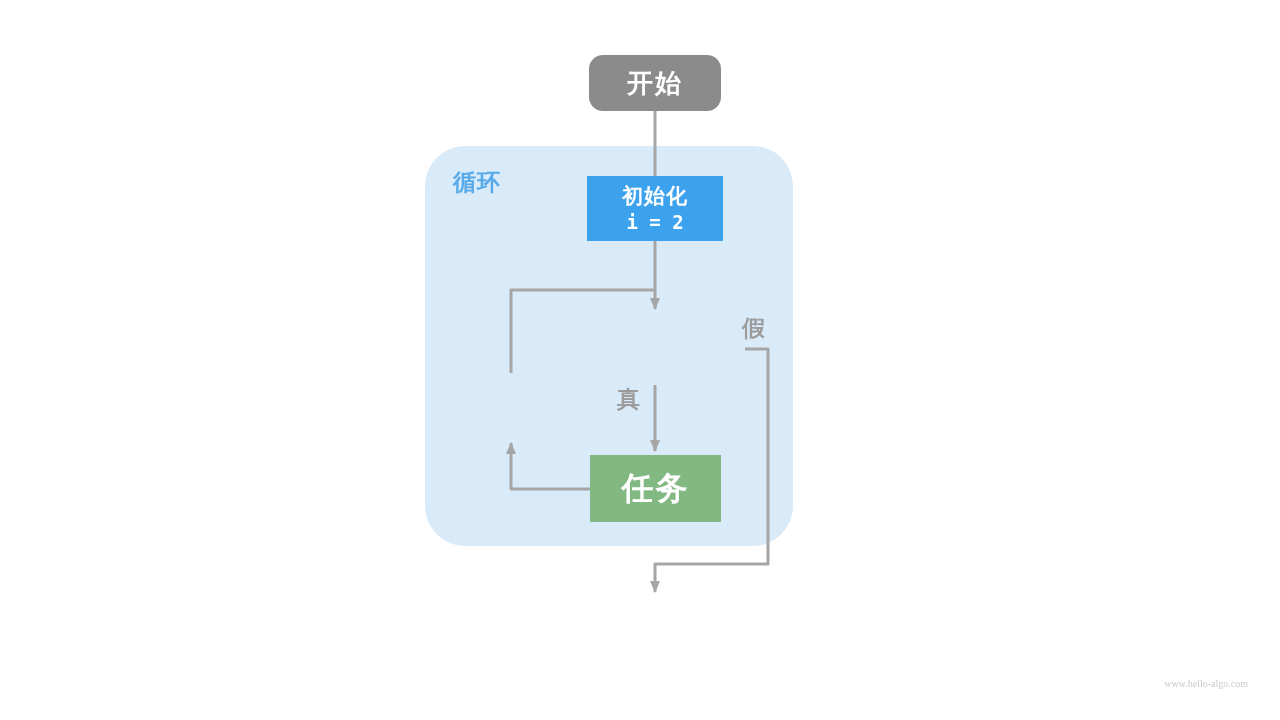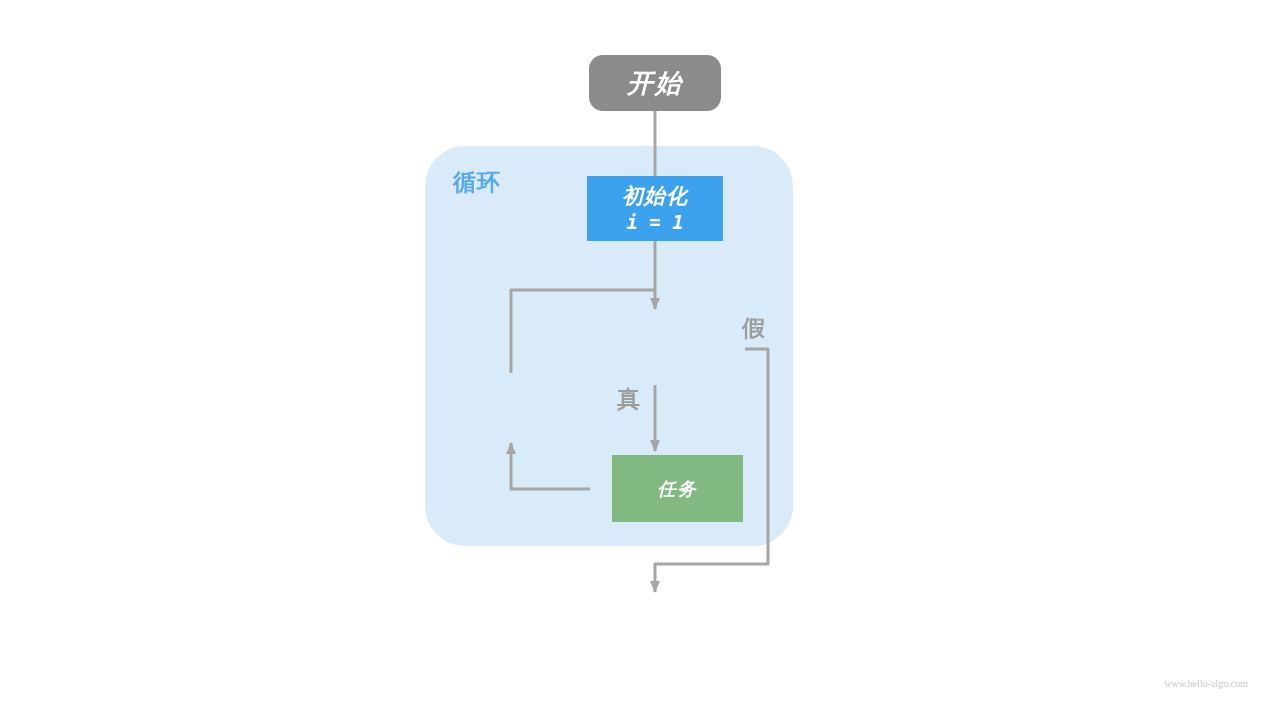--- a/index.html
+++ b/index.html
@@ -50,30 +50,29 @@
   .node {
     position: absolute;
     z-index: 3;
     display: flex;
     flex-direction: column;
     align-items: center;
     justify-content: center;
     color: var(--white, #ffffff);
     font-weight: bold;
     text-align: left;
-    font-style: italic;
   }
   .pill {
     background: var(--node-gray, #8b8b8b);
     border-radius: 14px;
     font-size: 26px;
     letter-spacing: 2px;
   }
   .rect-blue { background: var(--blue, #3da2ed); }
-  .rect-green { background: var(--green, #82b982); font-size: 18px; letter-spacing: 2px; margin-left: 22px; }
+  .rect-green { background: var(--green, #82b982); font-size: 32px; letter-spacing: 2px; }
 
   .node-start { left: 589px; top: 55px;  width: 132px; height: 56px; }
   .node-end   { left: 589px; top: 596px; width: 132px; height: 56px; }
   .node-init  { left: 587px; top: 176px; width: 136px; height: 65px; }
   .node-update{ left: 443px; top: 373px; width: 134px; height: 66px; }
   .node-task  { left: 590px; top: 455px; width: 131px; height: 67px; }
 
   .node .cjk  { font-size: 21px; line-height: 1.3; letter-spacing: 1px; }
   .node .code {
     font-family: "DejaVu Sans Mono", "Liberation Mono", monospace;
@@ -142,21 +141,21 @@
     <polyline points="590,489 511,489 511,443" marker-end="url(#arrow)"></polyline>
     <polyline points="745,349 768,349 768,564 655,564 655,592" marker-end="url(#arrow)"></polyline>
   </svg>
 
   <div class="node pill node-start">
     <span>开始</span>
   </div>
 
   <div class="node rect-blue node-init">
     <span class="cjk">初始化</span>
-    <span class="code">i = 1</span>
+    <span class="code">i = 2</span>
   </div>
 
 
   <span class="branch-label branch-false">假</span>
   <span class="branch-label branch-true">真</span>
 
 
   <div class="node rect-green node-task">
     <span>任务</span>
   </div>

